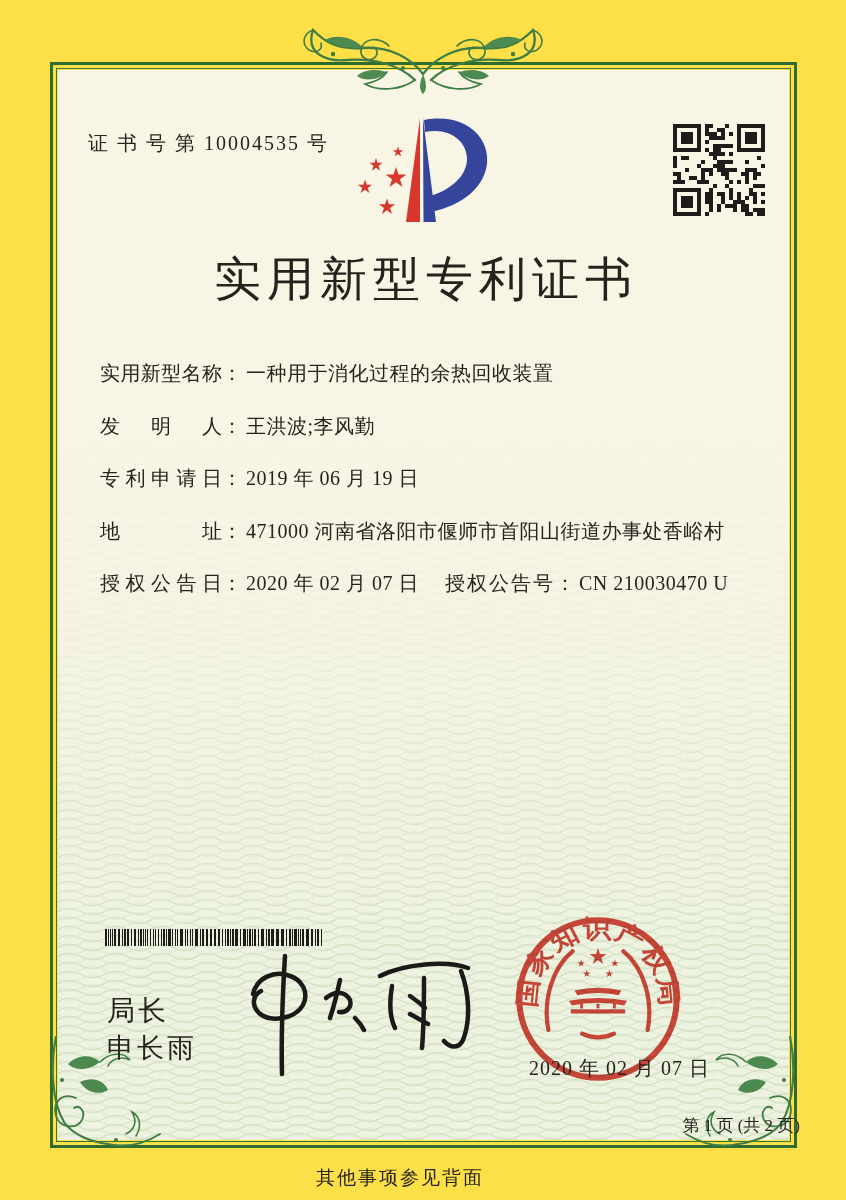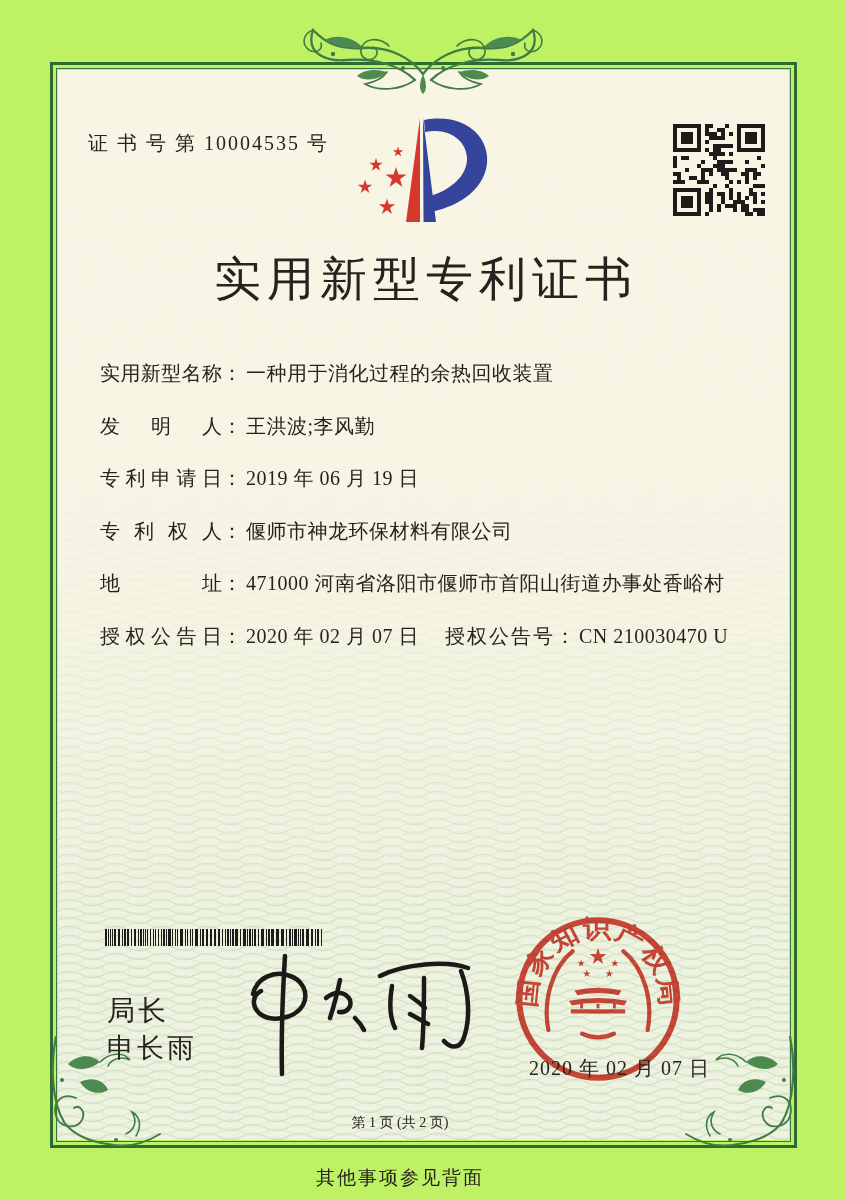--- a/index.html
+++ b/index.html
@@ -1,18 +1,18 @@
 <!DOCTYPE html>
 <html><head>
 <meta charset="utf-8">
 <style>
   html,body{margin:0;padding:0;background:#e9e6da;}
   .page{
     position:relative;width:846px;height:1200px;margin:0 auto;
-    background:#bef264;overflow:hidden;
+    background:#fde047;overflow:hidden;
     font-family:"Liberation Serif","DejaVu Serif",serif;color:#26231f;
   }
   
   .frame{position:absolute;left:50px;top:62px;width:741px;height:1080px;
          border:3px solid #2e6b33;z-index:1;}
   .frame-inner{position:absolute;inset:3px;border:1px solid #3a7540;}
   .waves{position:absolute;inset:5px;z-index:0;}
   .fade{position:absolute;inset:5px;z-index:1;
     background:linear-gradient(180deg,
       rgba(248,245,229,1) 0%,
@@ -35,21 +35,21 @@
   .field-label2{margin-left:26px;letter-spacing:2px;}
   .paragraphs{position:absolute;left:100px;top:706px;width:652px;z-index:3;
               font-size:19.5px;line-height:31.5px;}
   .paragraphs p{margin:0;text-indent:2em;text-align:justify;}
   .barcode{position:absolute;left:105px;top:929px;z-index:3;}
   .director-title{position:absolute;left:107px;top:992px;font-size:28px;letter-spacing:3px;z-index:3;}
   .director-name{position:absolute;left:107px;top:1030px;font-size:27px;letter-spacing:3px;z-index:3;}
   .signature{position:absolute;left:222px;top:946px;z-index:4;}
   .seal{position:absolute;left:509px;top:910px;z-index:4;opacity:.93;mix-blend-mode:multiply;}
   .seal-date{position:absolute;left:529px;top:1055px;font-size:20px;letter-spacing:1px;z-index:5;}
-  .page-info{position:absolute;left:0;top:1114px;width:800px;text-align:center;font-size:14px;z-index:3;}
+  .page-info{position:absolute;left:0;top:1114px;width:800px;text-align:right;font-size:17px;z-index:3;}
   .back-note{position:absolute;left:0;top:1165px;width:800px;text-align:center;font-size:19px;letter-spacing:2px;z-index:3;font-family:Liberation Mono, monospace;}
 </style>
 </head>
 <body>
 
 <div class="page">
 
   <div class="frame">
     <svg class="waves" width="731" height="1070">
       <defs>
@@ -373,21 +373,20 @@
         <rect x="24" y="88" width="4" height="4"></rect>
       </g>
     </svg>
 
   <div class="title">实用新型专利证书</div>
 
   <div class="fields" id="fields">
       <div class="field-row"><span class="field-label">实用新型名称</span><span class="field-colon">：</span><span class="field-value">一种用于消化过程的余热回收装置</span></div>
       <div class="field-row"><span class="field-label">发明人</span><span class="field-colon">：</span><span class="field-value">王洪波;李风勤</span></div>
       <div class="field-row"><span class="field-label">专利申请日</span><span class="field-colon">：</span><span class="field-value">2019 年 06 月 19 日</span></div>
-      <div class="field-row"><span class="field-label">专利权人</span><span class="field-colon">：</span><span class="field-value">偃师市神龙环保材料有限公司</span></div>
       <div class="field-row"><span class="field-label">地址</span><span class="field-colon">：</span><span class="field-value">471000 河南省洛阳市偃师市首阳山街道办事处香峪村</span></div>
       <div class="field-row"><span class="field-label">授权公告日</span><span class="field-colon">：</span><span class="field-value">2020 年 02 月 07 日</span><span class="field-label2">授权公告号</span><span class="field-colon">：</span><span class="field-value">CN 210030470 U</span></div>
     </div>
 
 
   <svg class="barcode" id="barcode" width="222" height="17" viewBox="0 0 222 17">
       <g fill="#1d1c1a">
         <rect x="0" y="0" width="2" height="17"></rect>
         <rect x="3" y="0" width="1" height="17"></rect>
         <rect x="5" y="0" width="1" height="17"></rect>

